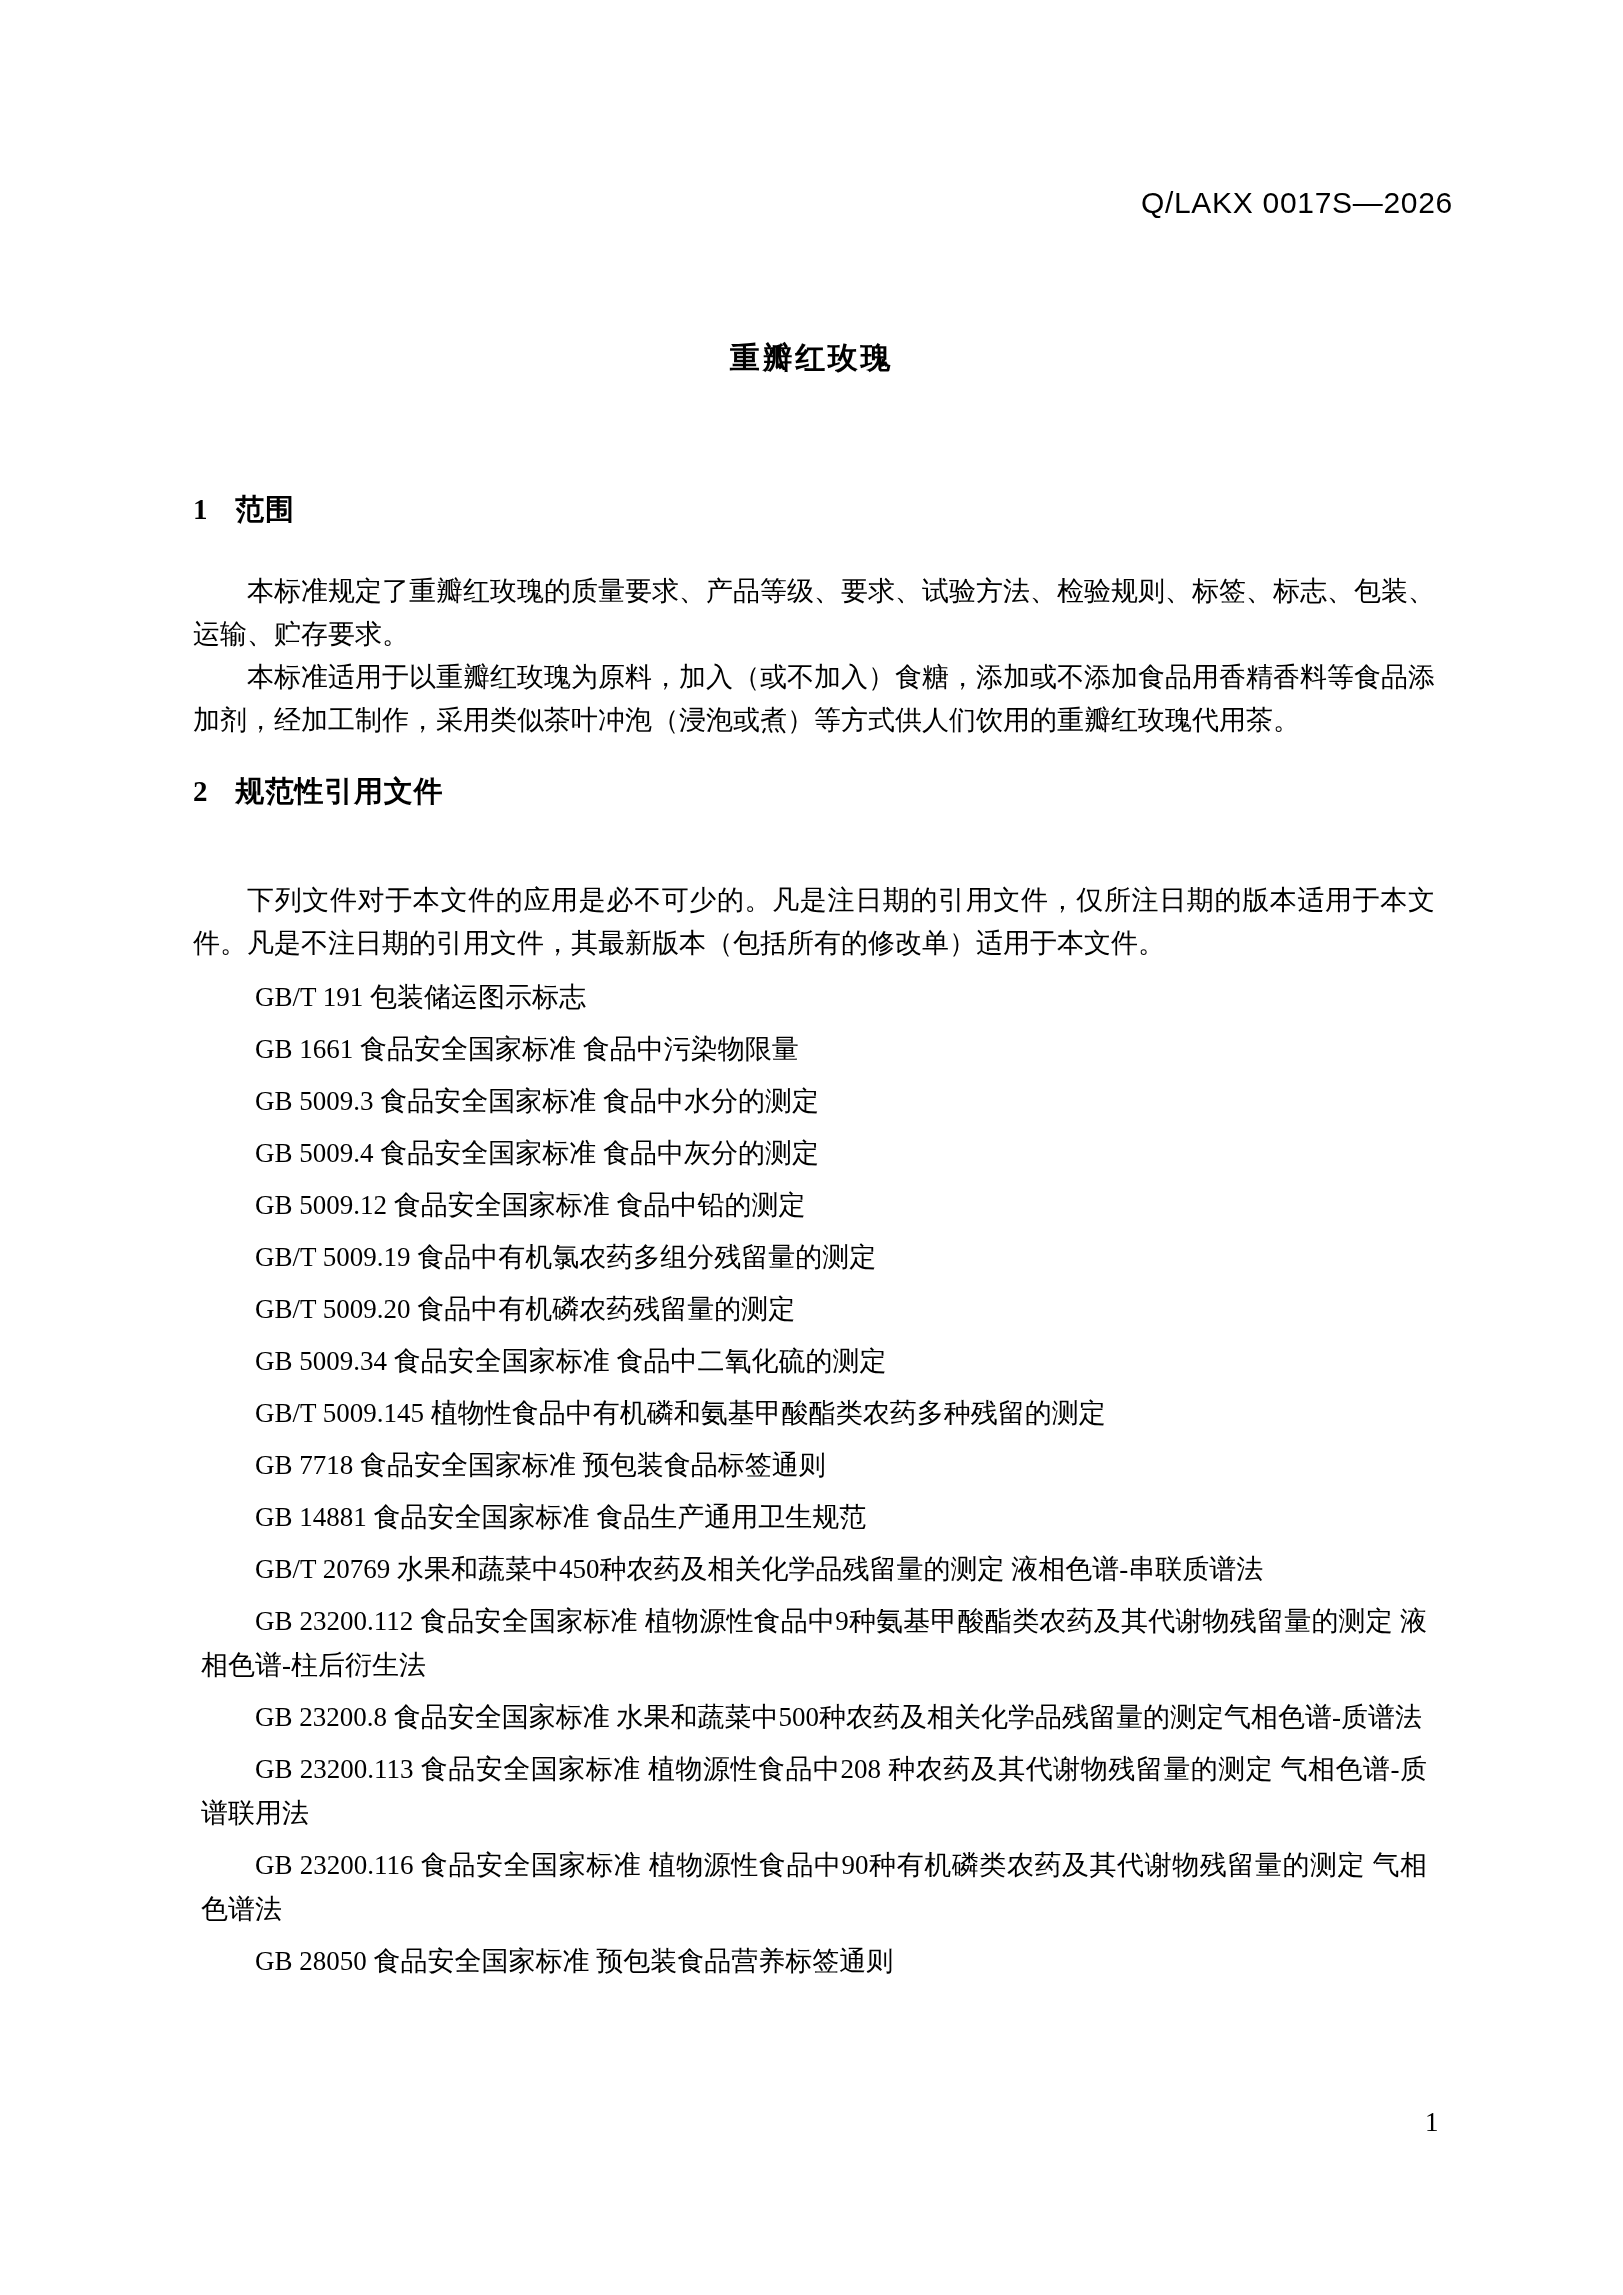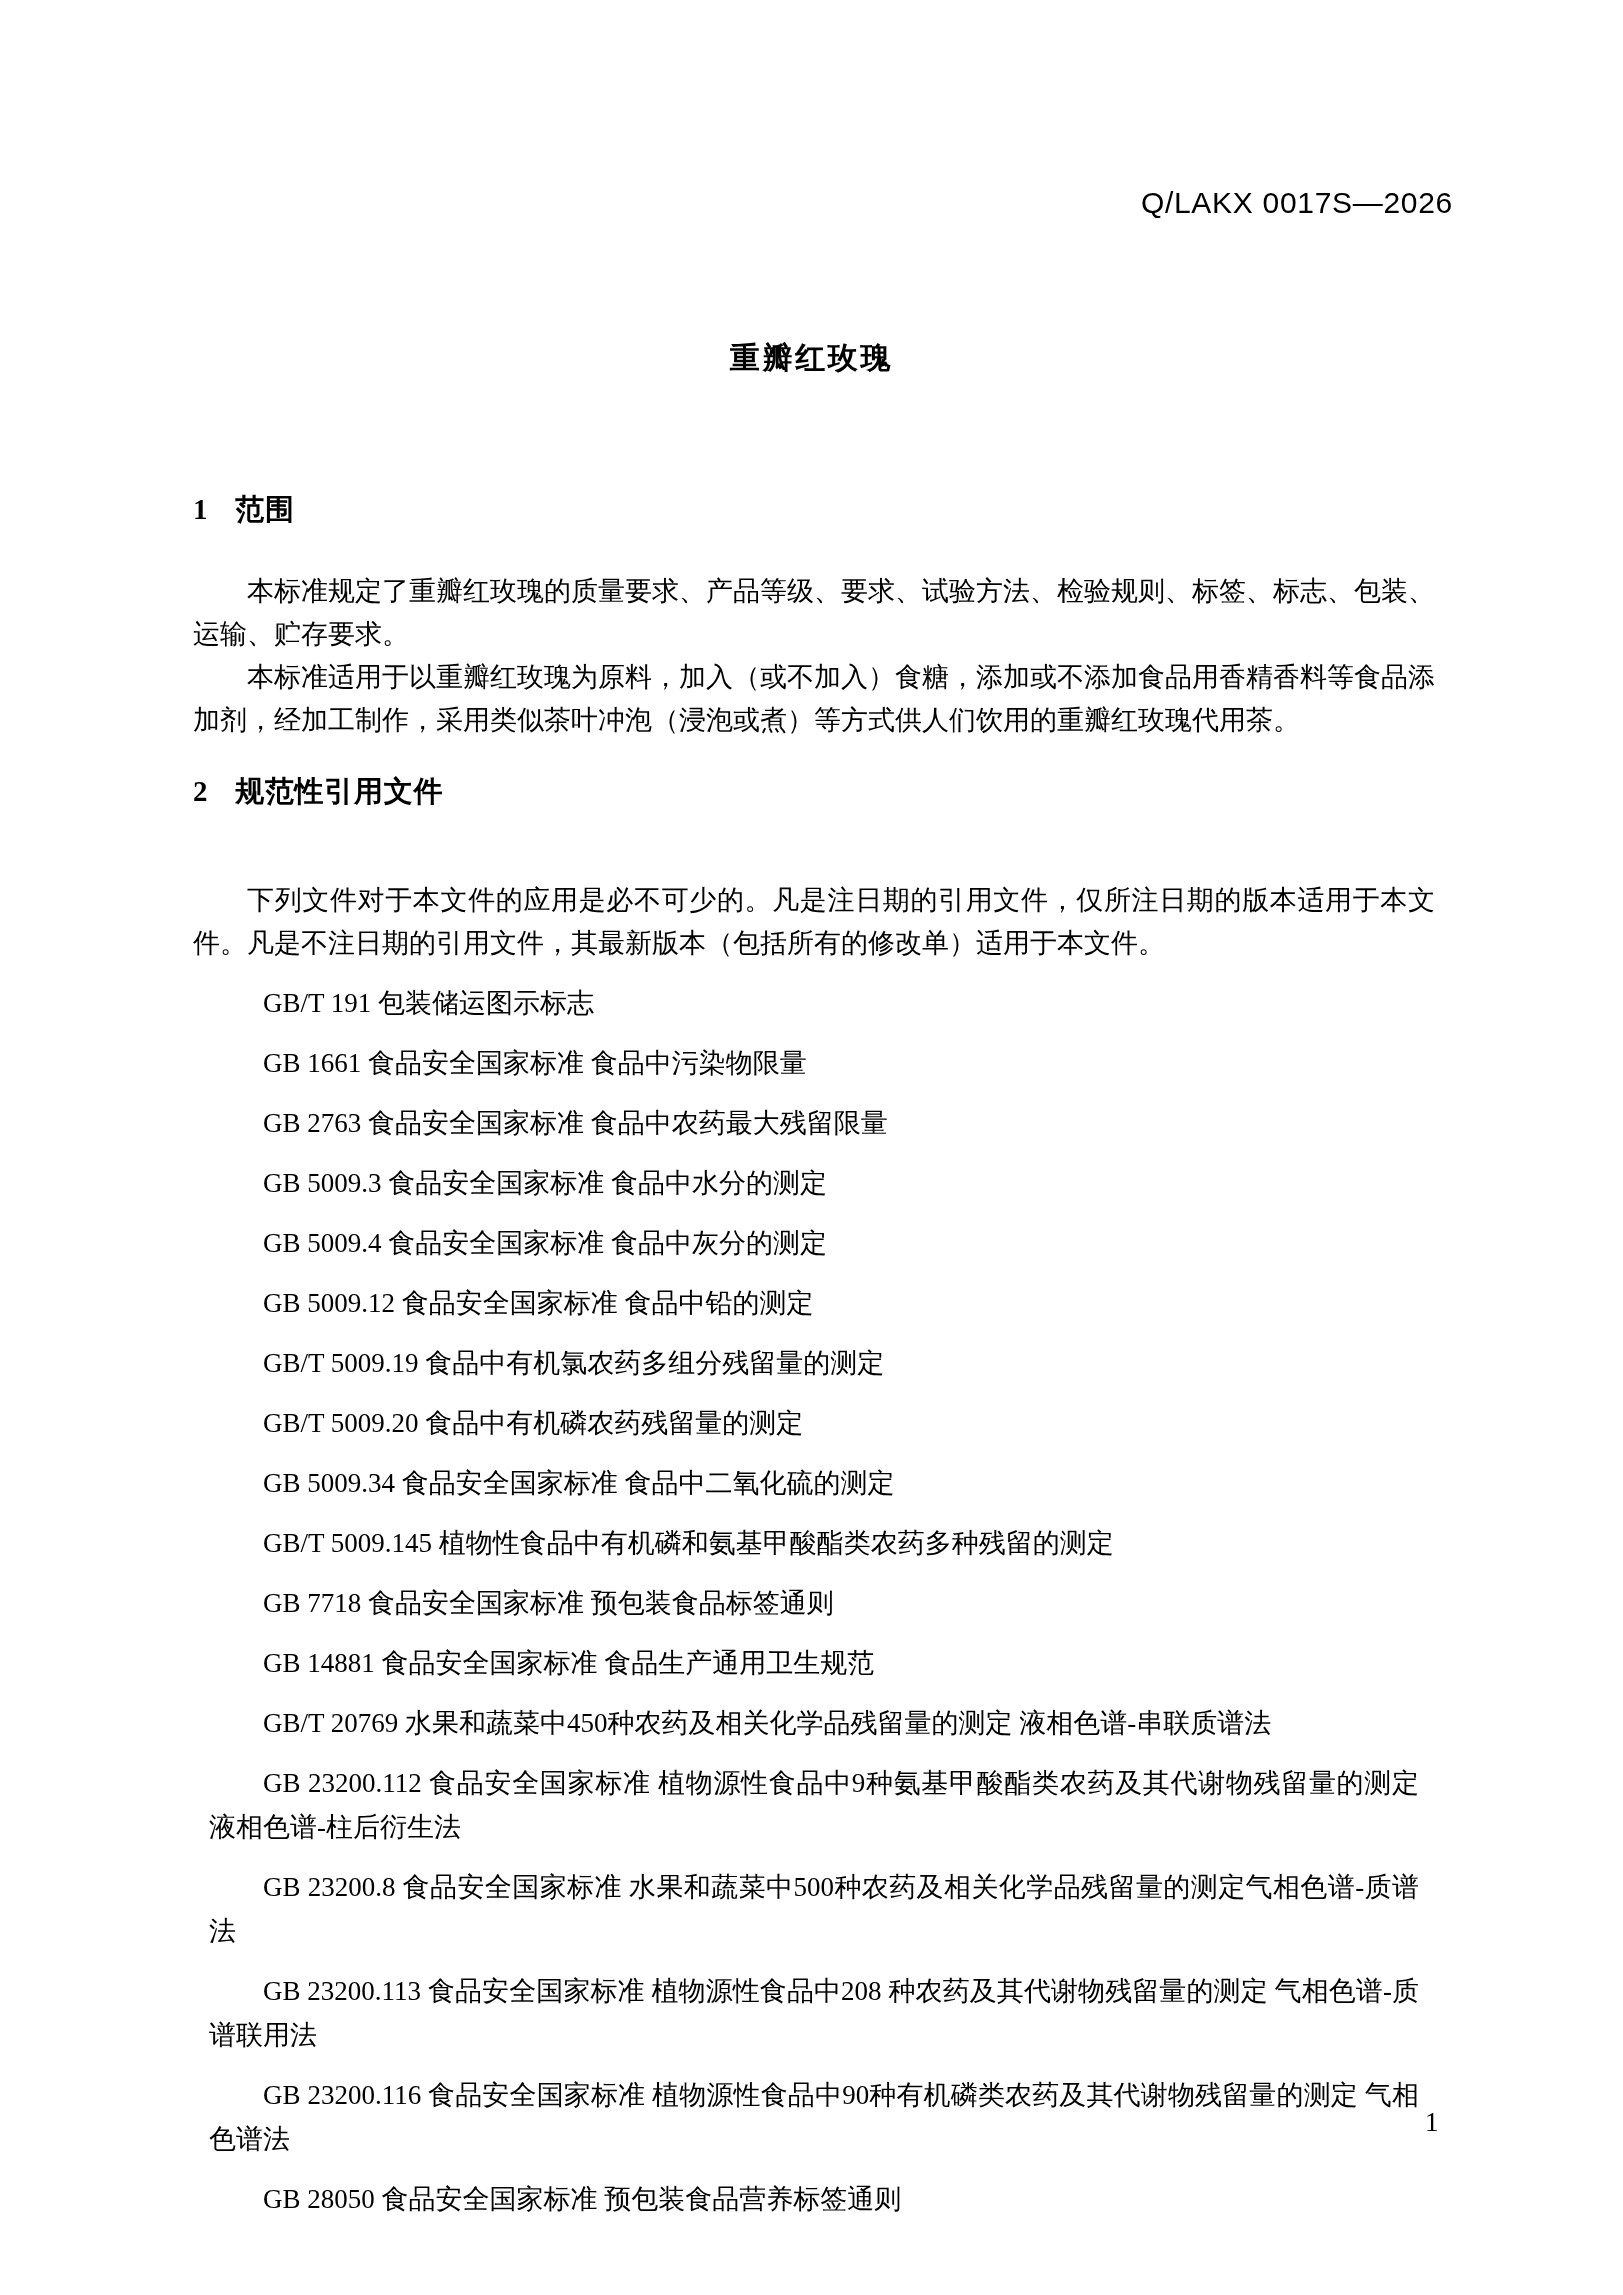--- a/index.html
+++ b/index.html
@@ -71,21 +71,21 @@
   .para.after-heading {
     margin-top: 44px;
   }
   .para.intro {
     margin-top: 71px;
   }
   .refs {
     margin-top: 9.5px;
   }
   .ref {
-    margin: 16px;
+    margin: 8px;
     text-indent: 2em;
     text-align: justify;
     line-height: 44px;
   }
   .page-number {
     position: absolute;
     top: 2109px;
     left: 1425px;
     font-family: "Liberation Serif", "DejaVu Serif", serif;
     font-size: 27px;
@@ -113,21 +113,20 @@
 
     <h2 class="sec-heading sec2">
       <span class="sec-num">2</span><span class="sec-title">规范性引用文件</span>
     </h2>
 
     <p class="para intro">下列文件对于本文件的应用是必不可少的。凡是注日期的引用文件，仅所注日期的版本适用于本文件。凡是不注日期的引用文件，其最新版本（包括所有的修改单）适用于本文件。</p>
 
     <div class="refs">
       <p class="ref">GB/T 191 包装储运图示标志</p>
       <p class="ref">GB 1661 食品安全国家标准 食品中污染物限量</p>
-      <p class="ref">GB 2763 食品安全国家标准 食品中农药最大残留限量</p>
       <p class="ref">GB 5009.3 食品安全国家标准 食品中水分的测定</p>
       <p class="ref">GB 5009.4 食品安全国家标准 食品中灰分的测定</p>
       <p class="ref">GB 5009.12 食品安全国家标准 食品中铅的测定</p>
       <p class="ref">GB/T 5009.19 食品中有机氯农药多组分残留量的测定</p>
       <p class="ref">GB/T 5009.20 食品中有机磷农药残留量的测定</p>
       <p class="ref">GB 5009.34 食品安全国家标准 食品中二氧化硫的测定</p>
       <p class="ref">GB/T 5009.145 植物性食品中有机磷和氨基甲酸酯类农药多种残留的测定</p>
       <p class="ref">GB 7718 食品安全国家标准 预包装食品标签通则</p>
       <p class="ref">GB 14881 食品安全国家标准 食品生产通用卫生规范</p>
       <p class="ref">GB/T 20769 水果和蔬菜中450种农药及相关化学品残留量的测定 液相色谱-串联质谱法</p>

